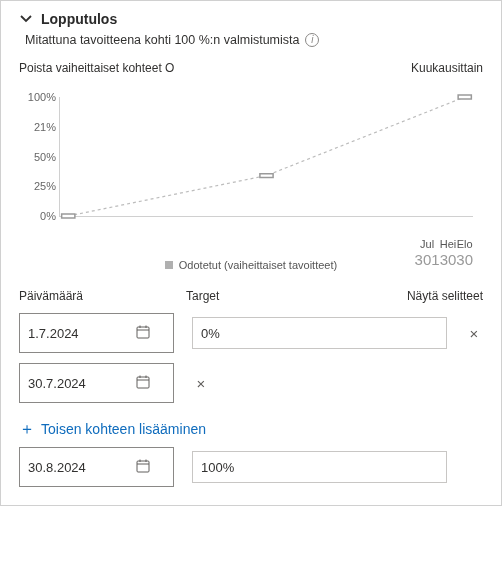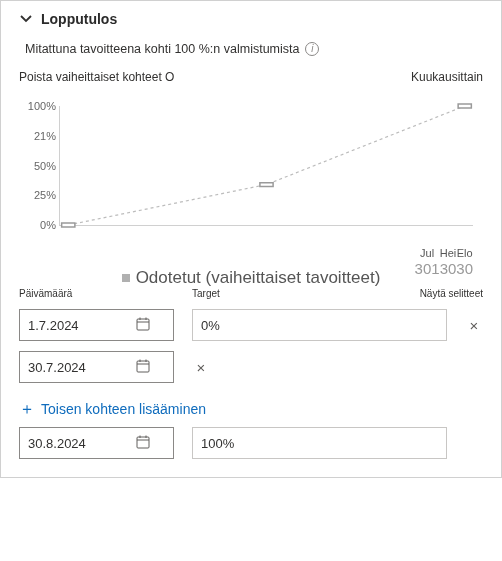--- a/index.html
+++ b/index.html
@@ -12,21 +12,21 @@
     width: 502px;
   }
   .container {
     border: 1px solid #d0d0d0;
     padding: 10px 18px 18px 18px;
   }
   .header {
     display: flex;
     align-items: center;
     gap: 8px;
-    margin-bottom: 15px;
+    margin-bottom: 6px;
   }
   .chev svg { display:block; }
   .title { font-weight: 600; font-size: 14px; color:#2b2b2b; }
   .subrow {
     display: flex;
     align-items: center;
     gap: 6px;
     margin-left: 6px;
     margin-bottom: 14px;
     font-size: 12.5px;
@@ -73,34 +73,34 @@
     display: flex;
     justify-content: flex-end;
     font-size: 11px;
     color: #555;
     margin-top: 21px;
   }
   .xlab { text-align: center; line-height: 1.15; }
   .xlab .sub { color:#999; font-size:15px; }
   .legend {
     display:flex; justify-content:center; align-items:center;
-    gap:6px; font-size:17px; color:#555; margin-top:10px;
+    gap:6px; font-size:11px; color:#555; margin-top:10px;
   }
   .legend-sq { width:8px; height:8px; background:#b0b0b0; }
   .cols {
-    display:flex; gap:18px; font-size:10px; color:#323130;
+    display:flex; gap:12px; margin-top:18px; font-size:12px; color:#323130;
     align-items:flex-end;
   }
   .col-date { width:155px; }
   .col-target { flex:1; display:flex; justify-content:space-between; }
   .row {
     display:flex; align-items:center; gap:18px; margin-top:10px;
   }
   .date-input {
-    width:155px; height:32px;
+    width:155px; height:40px;
     border:1px solid #8a8886;
     display:flex; align-items:center; justify-content:space-between;
     padding:0 22px 0 8px;
     background:#fff;
   }
   .date-input span { font-size:13px; color:#323130; }
   .cal-icon { color:#605e5c; }
   .target-input {
     flex:1; height:32px;
     border:1px solid #c8c6c4;

